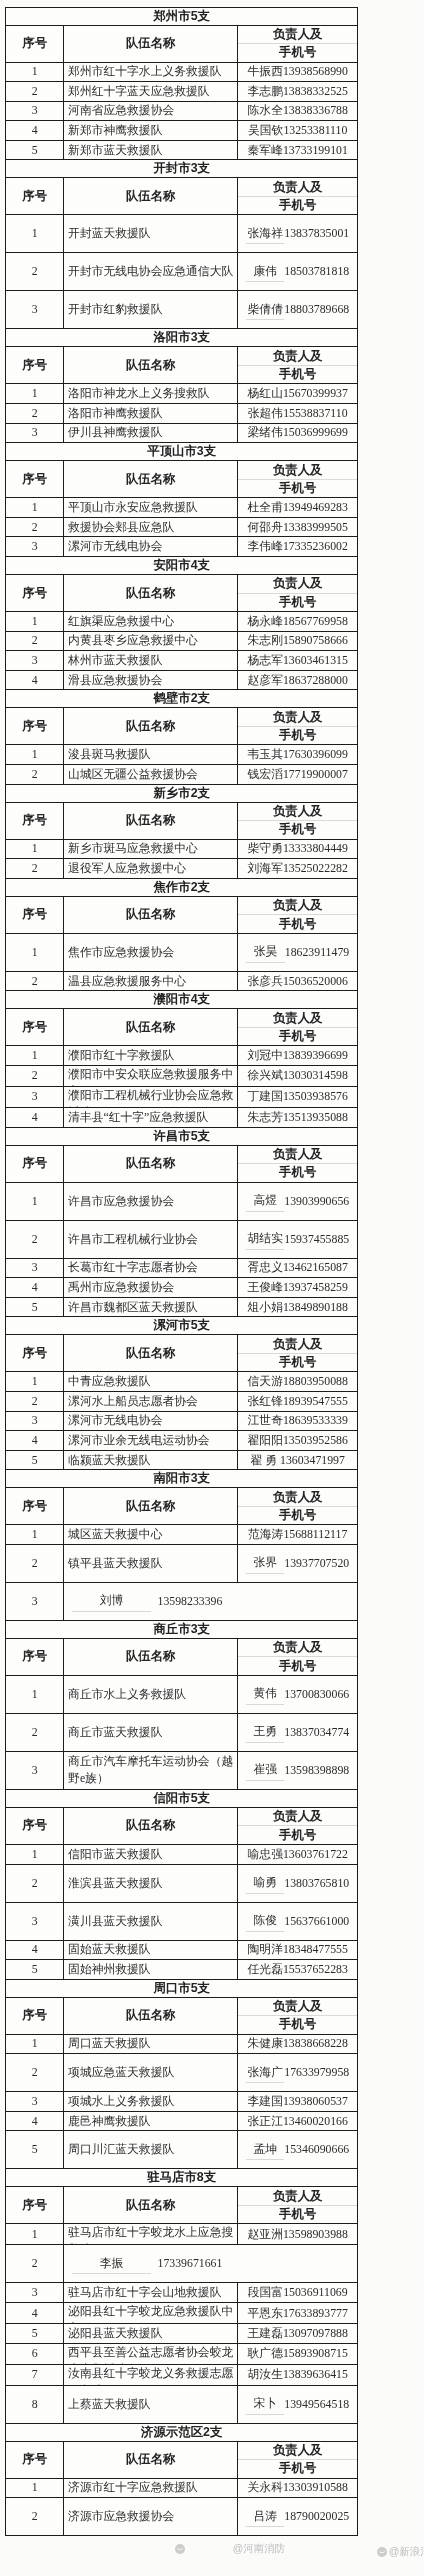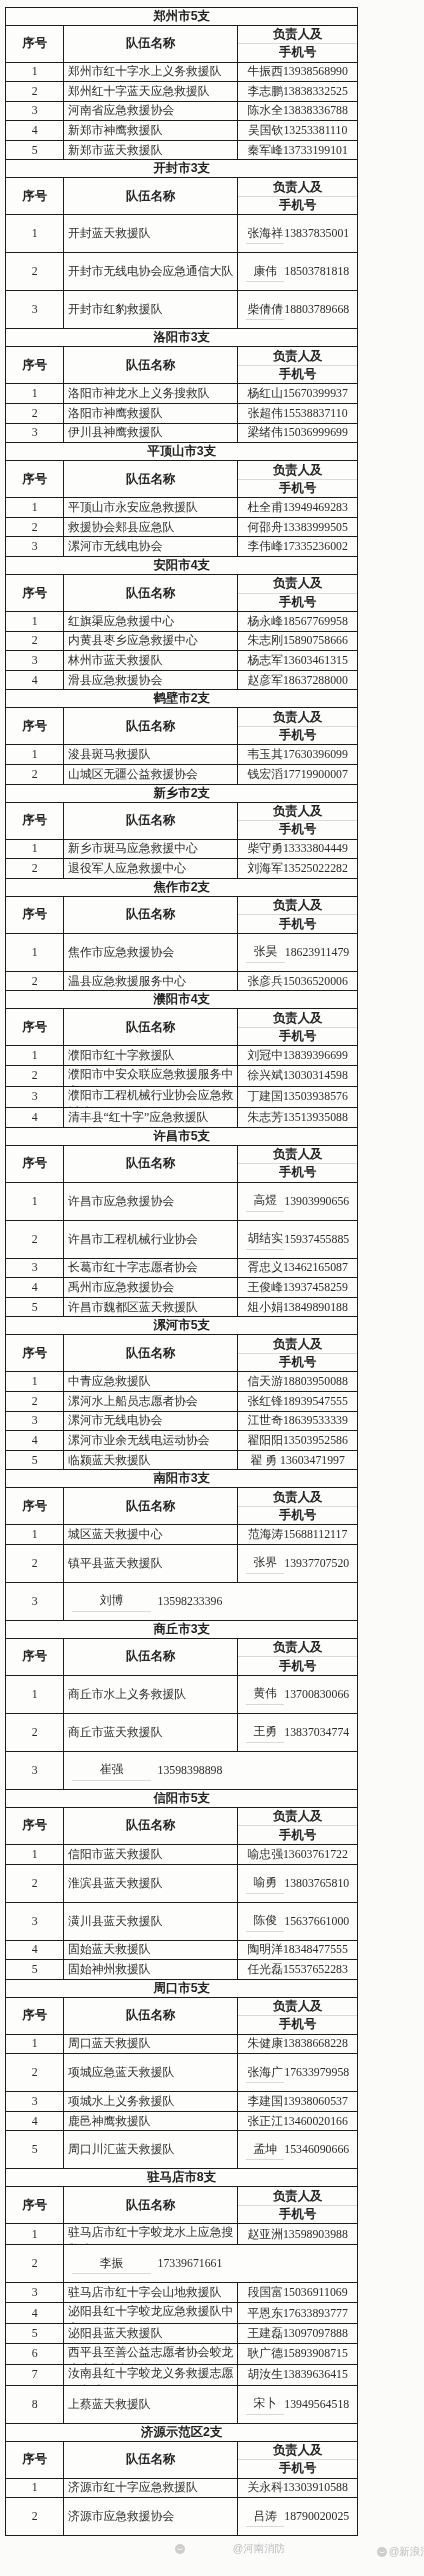--- a/index.html
+++ b/index.html
@@ -440,20 +440,21 @@
     <div class="grid row-stacked">
       <div class="cell idx-cell">2</div>
       <div class="cell team-cell">商丘市蓝天救援队</div>
       <div class="cell contact-cell contact-stack">
         <div class="cl">王勇</div>
         <div class="cl">13837034774</div>
       </div>
     </div>
     <div class="grid row-stacked">
       <div class="cell idx-cell">3</div>
+      <div class="cell team-cell">商丘市汽车摩托车运动协会（越野e族）</div>
       <div class="cell contact-cell contact-stack">
         <div class="cl">崔强</div>
         <div class="cl">13598398898</div>
       </div>
     </div>
     <div class="city-row">信阳市5支</div>
     <div class="grid head-row">
       <div class="cell head-cell">序号</div>
       <div class="cell head-cell">队伍名称</div>
       <div class="cell head-cell head-contact">

